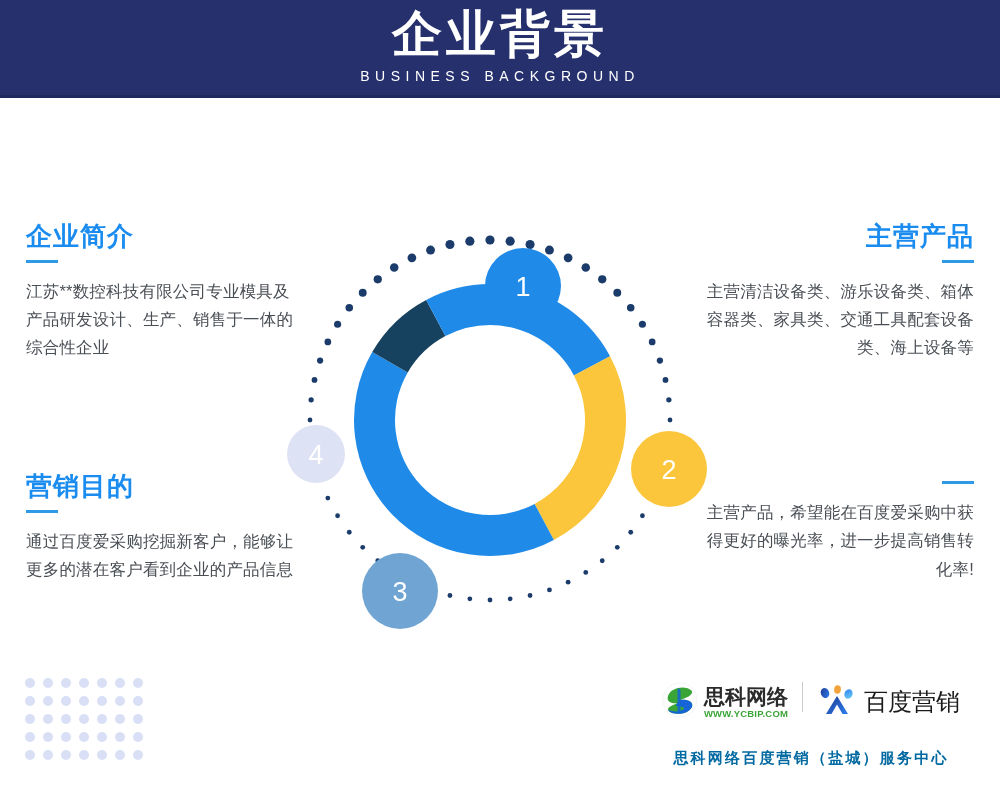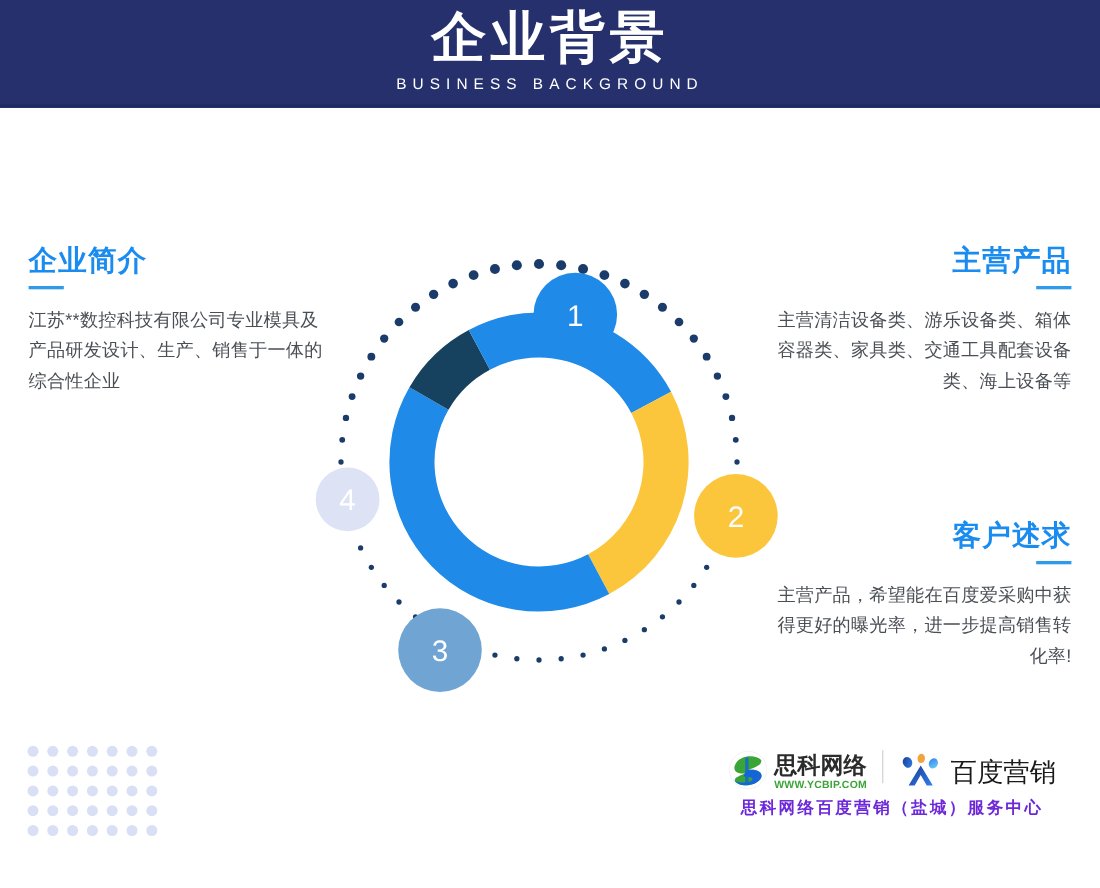--- a/index.html
+++ b/index.html
@@ -174,24 +174,24 @@
     align-items: center;
     gap: 7px;
   }
   #baidu-name {
     font-size: 24px;
     font-weight: normal;
     color: #1a1a1a;
     letter-spacing: 0px;
   }
   #footer-caption {
-    margin-top: 3px;
+    margin-top: 27px;
     font-size: 15px;
     font-weight: bold;
-    color: #6d28d9;
+    color: #0369a1;
     letter-spacing: 2.2px;
     white-space: nowrap;
   }
 </style>
 </head>
 <body>
 
 <div id="page">
 
   <div id="header">
@@ -207,23 +207,27 @@
       <div class="block-rule"></div>
       <div class="block-body">主营清洁设备类、游乐设备类、箱体容器类、家具类、交通工具配套设备类、海上设备等</div>
     </div>
 
     <div class="block left" id="block-intro">
       <div class="block-heading">企业简介</div>
       <div class="block-rule"></div>
       <div class="block-body">江苏**数控科技有限公司专业模具及产品研发设计、生产、销售于一体的综合性企业</div>
     </div>
 
+    <div class="block left" id="block-goal">
+      <div class="block-heading">营销目的</div>
+      <div class="block-rule"></div>
+      <div class="block-body">通过百度爱采购挖掘新客户，能够让更多的潜在客户看到企业的产品信息</div>
+    </div>
 
     <div class="block right" id="block-demand">
-      <div class="block-heading">客户述求</div>
       <div class="block-rule"></div>
       <div class="block-body">主营产品，希望能在百度爱采购中获得更好的曝光率，进一步提高销售转化率!</div>
     </div>
 
     <div id="graphic">
       <svg width="450" height="500" viewBox="0 0 450 500" xmlns="http://www.w3.org/2000/svg">
         <g id="orbit-dots">
             <circle cx="225.00" cy="65.00" r="4.60" fill="#1b3c6b"></circle>
             <circle cx="245.15" cy="66.13" r="4.59" fill="#1b3c6b"></circle>
             <circle cx="265.05" cy="69.51" r="4.54" fill="#1b3c6b"></circle>

